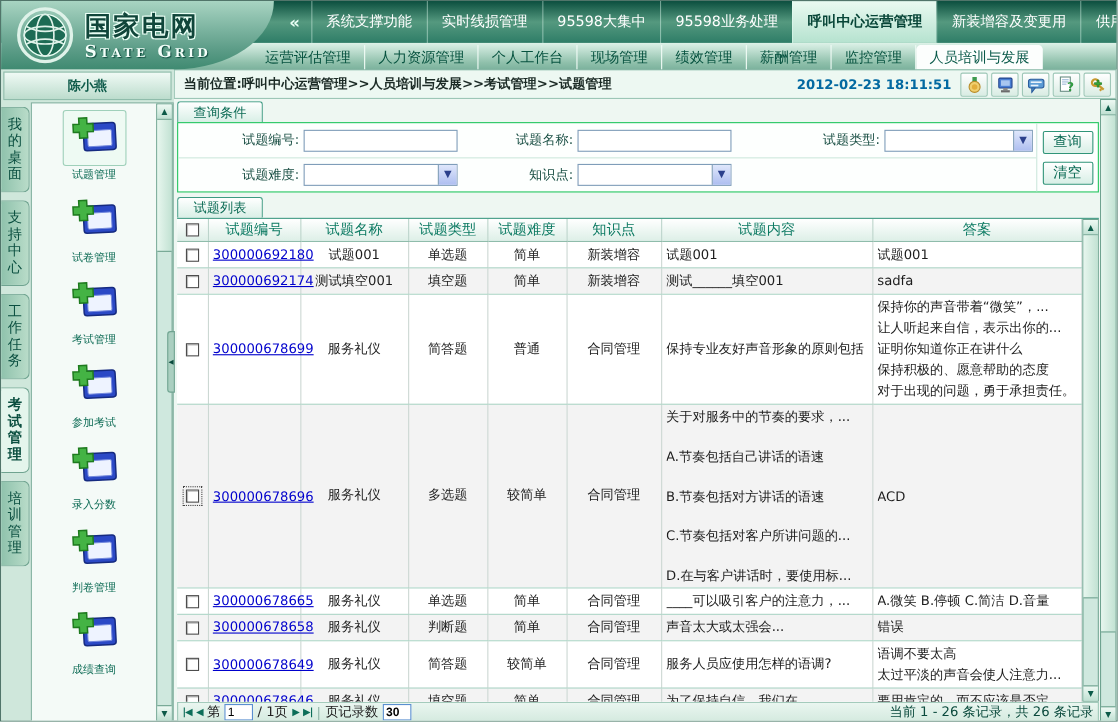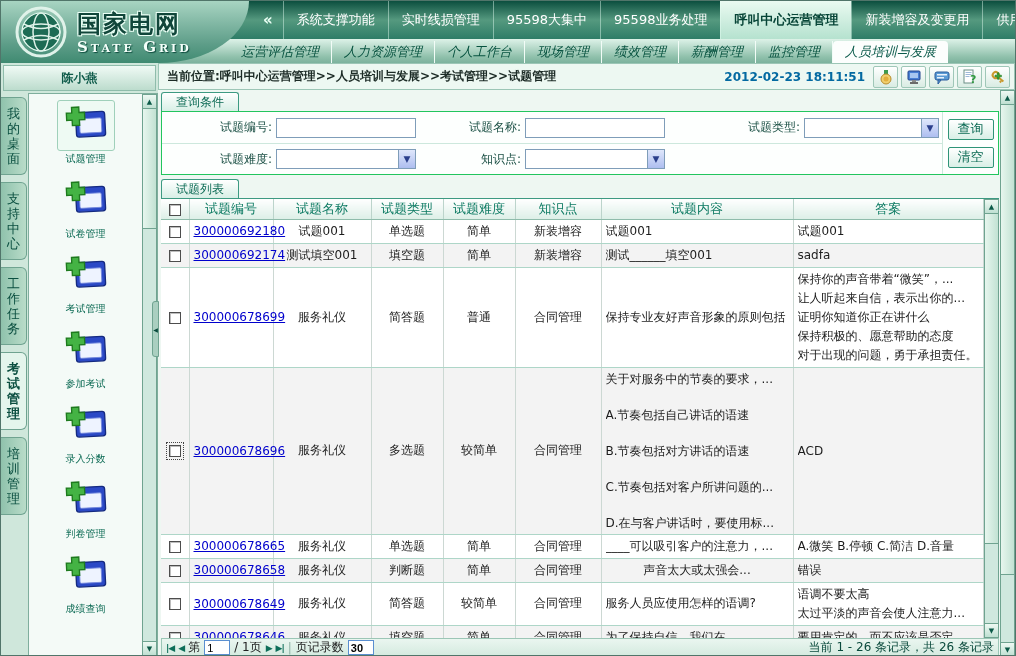--- a/index.html
+++ b/index.html
@@ -7,21 +7,21 @@
   body { font-family:"DejaVu Sans", sans-serif; font-size:12px; }
   .app { position:relative; width:1016px; height:656px; background:#d3e9de; overflow:hidden; border:1px solid #51756a; }
 
   
   .banner { position:relative; height:62px; background:linear-gradient(180deg,#0e5443 0%,#3d8a73 55%,#2c7a64 100%); }
   .nav-rows { position:absolute; left:0; right:0; top:0; height:62px; }
   .top-nav { display:flex; align-items:stretch; height:38px; padding-left:252px; background:linear-gradient(180deg,#0c4f3f 0%,#55997f 50%,#2e7d67 100%); color:#fff; }
   .tnav-item { display:flex; align-items:center; padding:0 13px; border-left:1px solid rgba(230,255,245,.45); font-size:13px; white-space:nowrap; cursor:pointer; }
   .tnav-item.active { background:linear-gradient(180deg,#eafaf1,#b5e2cf); color:#074537; font-weight:bold; }
   .nav-arrow { display:flex; align-items:center; padding:0 10px; font-size:15px; font-weight:bold; color:#eafff5; cursor:pointer; }
-  .sub-nav { display:flex; align-items:flex-end; height:24px; padding-left:228px; background:linear-gradient(180deg,#ddf2e8 0%,#8fc0ab 75%,#7cb29d 100%);font-style:italic; }
+  .sub-nav { display:flex; align-items:flex-end; height:24px; padding-left:228px; background:linear-gradient(180deg,#ddf2e8 0%,#8fc0ab 75%,#7cb29d 100%); }
   .snav-item { display:flex; align-items:center; height:22px; padding:0 12px; color:#06523f; font-size:13px; border-right:1px solid #f2fcf7; white-space:nowrap; cursor:pointer; }
   .snav-item.active { background:#fcfefd; border-radius:4px 4px 0 0; border-right:none; color:#0a5a4a; }
   .logo-zone { position:absolute; left:0; top:0; width:248px; height:62px; z-index:3;
     background:linear-gradient(180deg,#a8d4c2 0%,#5d9d88 70%,#3f8a71 100%);
     border-bottom-right-radius:90px 62px; display:flex; align-items:center; padding-left:14px; }
   .emblem { width:52px; height:52px; margin-right:10px; }
   .brand-cn { font-size:24px; font-weight:bold; color:#10463a; letter-spacing:2px; text-shadow:1px 1px 0 #eafff5, -1px -1px 0 #eafff5, 1px -1px 0 #eafff5, -1px 1px 0 #eafff5; }
   .brand-en { font-family:"DejaVu Serif", serif; font-variant:small-caps; font-weight:bold; font-size:15px; color:#f4fffa; letter-spacing:3px; text-shadow:1px 1px 1px #0c4a3c; margin-top:-2px; }
 
   
@@ -75,21 +75,21 @@
 
   .list-area { margin-top:4px; display:flex; flex-direction:column; flex:1; min-height:0; }
   .table-wrap { position:relative; flex:1; min-height:0; border-top:1px solid #3d9a82; overflow:hidden; background:#fff; padding-right:15px; }
   table { border-collapse:collapse; table-layout:fixed; width:100%; }
   th { height:20px; background:linear-gradient(180deg,#ffffff,#ddefe7); color:#0c7a62; font-weight:normal; font-size:13px; border-right:1px solid #bcd4cb; border-bottom:1px solid #8fbcab; }
   td { border-right:1px solid #ccd8d3; border-bottom:1px solid #aed6c8; padding:2px 4px; vertical-align:middle; color:#1c1c1c; }
   tr.stripe td { background:#f3f3f3; }
   td.c-center { text-align:center; }
   td .cell-line { min-height:19px; line-height:19px; white-space:nowrap; overflow:hidden; }
   tr.tall td .cell-line { min-height:18px; line-height:18px; }
-  td.al-right { text-align:center; }
+  td.al-right { text-align:left; }
   a.id-link { color:#0000cc; text-decoration:underline; cursor:pointer; }
   .cb { display:inline-block; width:12px; height:12px; background:#fff; border:1px solid #4d4d4d; box-shadow:inset 1px 1px 0 #bdbdbd; vertical-align:middle; cursor:pointer; }
   .cb.focused { outline:1px dotted #444; outline-offset:2px; }
   .table-sb { position:absolute; right:0; top:0; bottom:0; }
 
   .pagebar { height:19px; border:1px solid #9cc6b6; background:linear-gradient(180deg,#eaf6f0,#d4eadf); display:flex; align-items:center; padding:0 4px; gap:4px; color:#222; }
   .pg-ic { color:#0d6e59; font-size:9px; font-weight:bold; cursor:pointer; letter-spacing:-1px; }
   .pg-input { height:15px; border:1px solid #5a8fd0; background:#fff; font-size:11px; text-align:left; padding:0 2px; }
   .pg-page { width:26px; } .pg-size { width:26px;font-weight:bold; }
   .pg-sep { color:#8fb3a7; }

